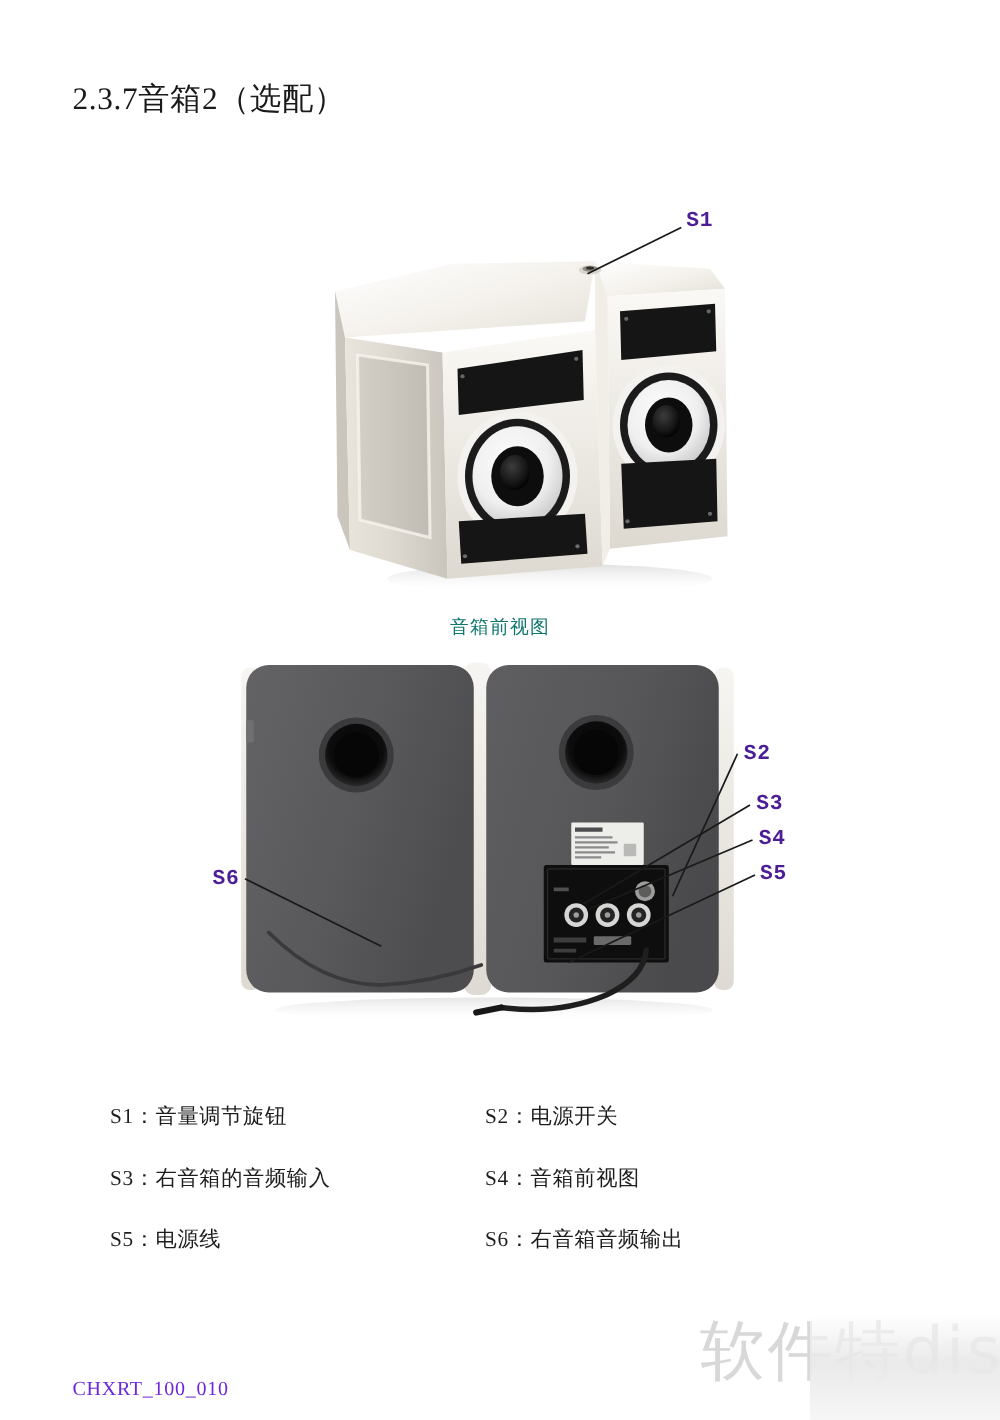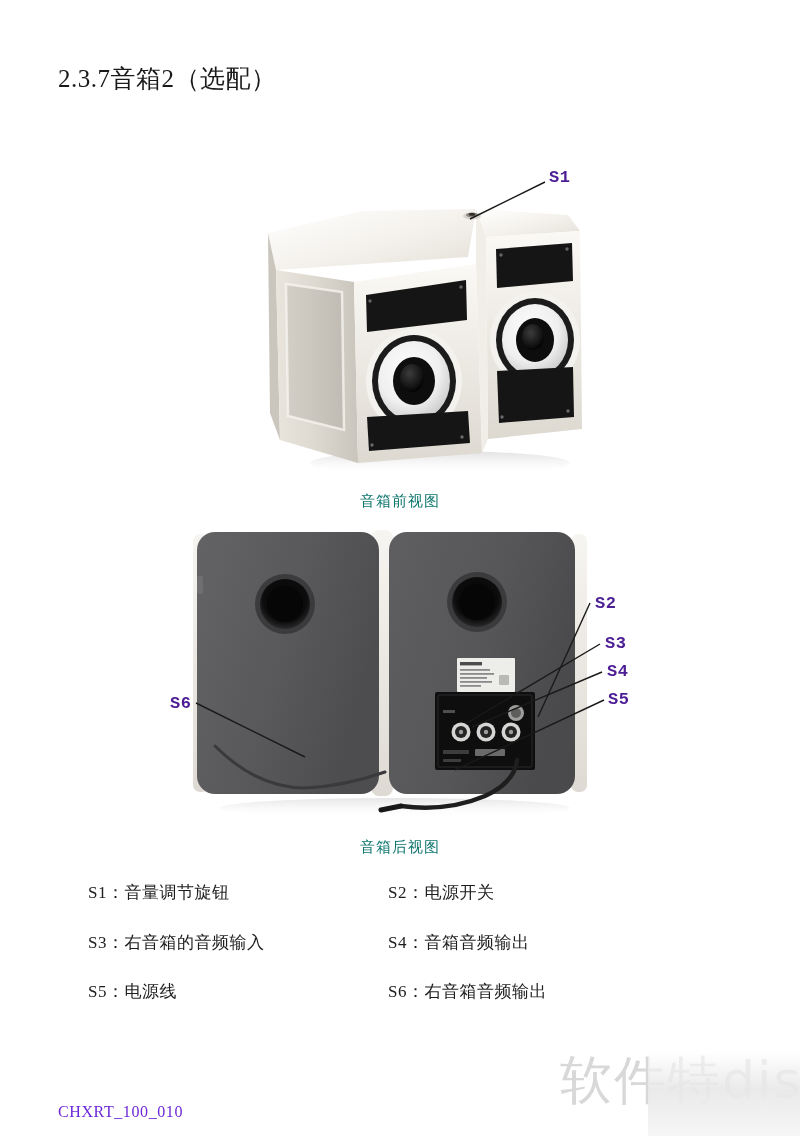--- a/index.html
+++ b/index.html
@@ -308,21 +308,20 @@
       <rect x="258" y="190" width="12" height="3" fill="#4f4f4f"></rect>
       <rect x="258" y="230" width="26" height="4" fill="#3d3d3d"></rect>
       <rect x="290" y="229" width="30" height="7" rx="1" fill="#6a6a6a"></rect>
       <rect x="258" y="239" width="18" height="3" fill="#3d3d3d"></rect>
 
       <path d="M332 240 Q330 262 300 276 Q262 292 216 286" fill="none" stroke="#1e1e1e" stroke-width="4.5" stroke-linecap="round"></path>
       <path d="M216 286 L196 290" fill="none" stroke="#171717" stroke-width="5" stroke-linecap="round"></path>
     </svg>
   </div>
 
-  <div class="caption caption-rear">音箱后视图</div>
 
   <svg class="leader-layer" viewBox="0 0 800 1136" xmlns="http://www.w3.org/2000/svg">
 
     <path d="M545 182 L470 219" stroke="#1a1a1a" stroke-width="1.4" fill="none"></path>
 
     <path d="M590 603 L538 717" stroke="#1a1a1a" stroke-width="1.4" fill="none"></path>
 
     <path d="M600 644 L467 723" stroke="#1a1a1a" stroke-width="1.4" fill="none"></path>
 
     <path d="M602 672 L472 727" stroke="#1a1a1a" stroke-width="1.4" fill="none"></path>
@@ -336,21 +335,21 @@
   <div class="callout co-s2">S2</div>
   <div class="callout co-s3">S3</div>
   <div class="callout co-s4">S4</div>
   <div class="callout co-s5">S5</div>
   <div class="callout co-s6">S6</div>
 
   <div class="legend">
     <div class="legend-entry">S1：音量调节旋钮</div>
     <div class="legend-entry">S2：电源开关</div>
     <div class="legend-entry">S3：右音箱的音频输入</div>
-    <div class="legend-entry">S4：音箱音频输出</div>
+    <div class="legend-entry">S4：音箱前视图</div>
     <div class="legend-entry">S5：电源线</div>
     <div class="legend-entry">S6：右音箱音频输出</div>
   </div>
 
   <div class="watermark">软件特discussed</div>
   <div class="watermark-veil"></div>
 
   <div class="footer-code">CHXRT_100_010</div>
 
 </div>

